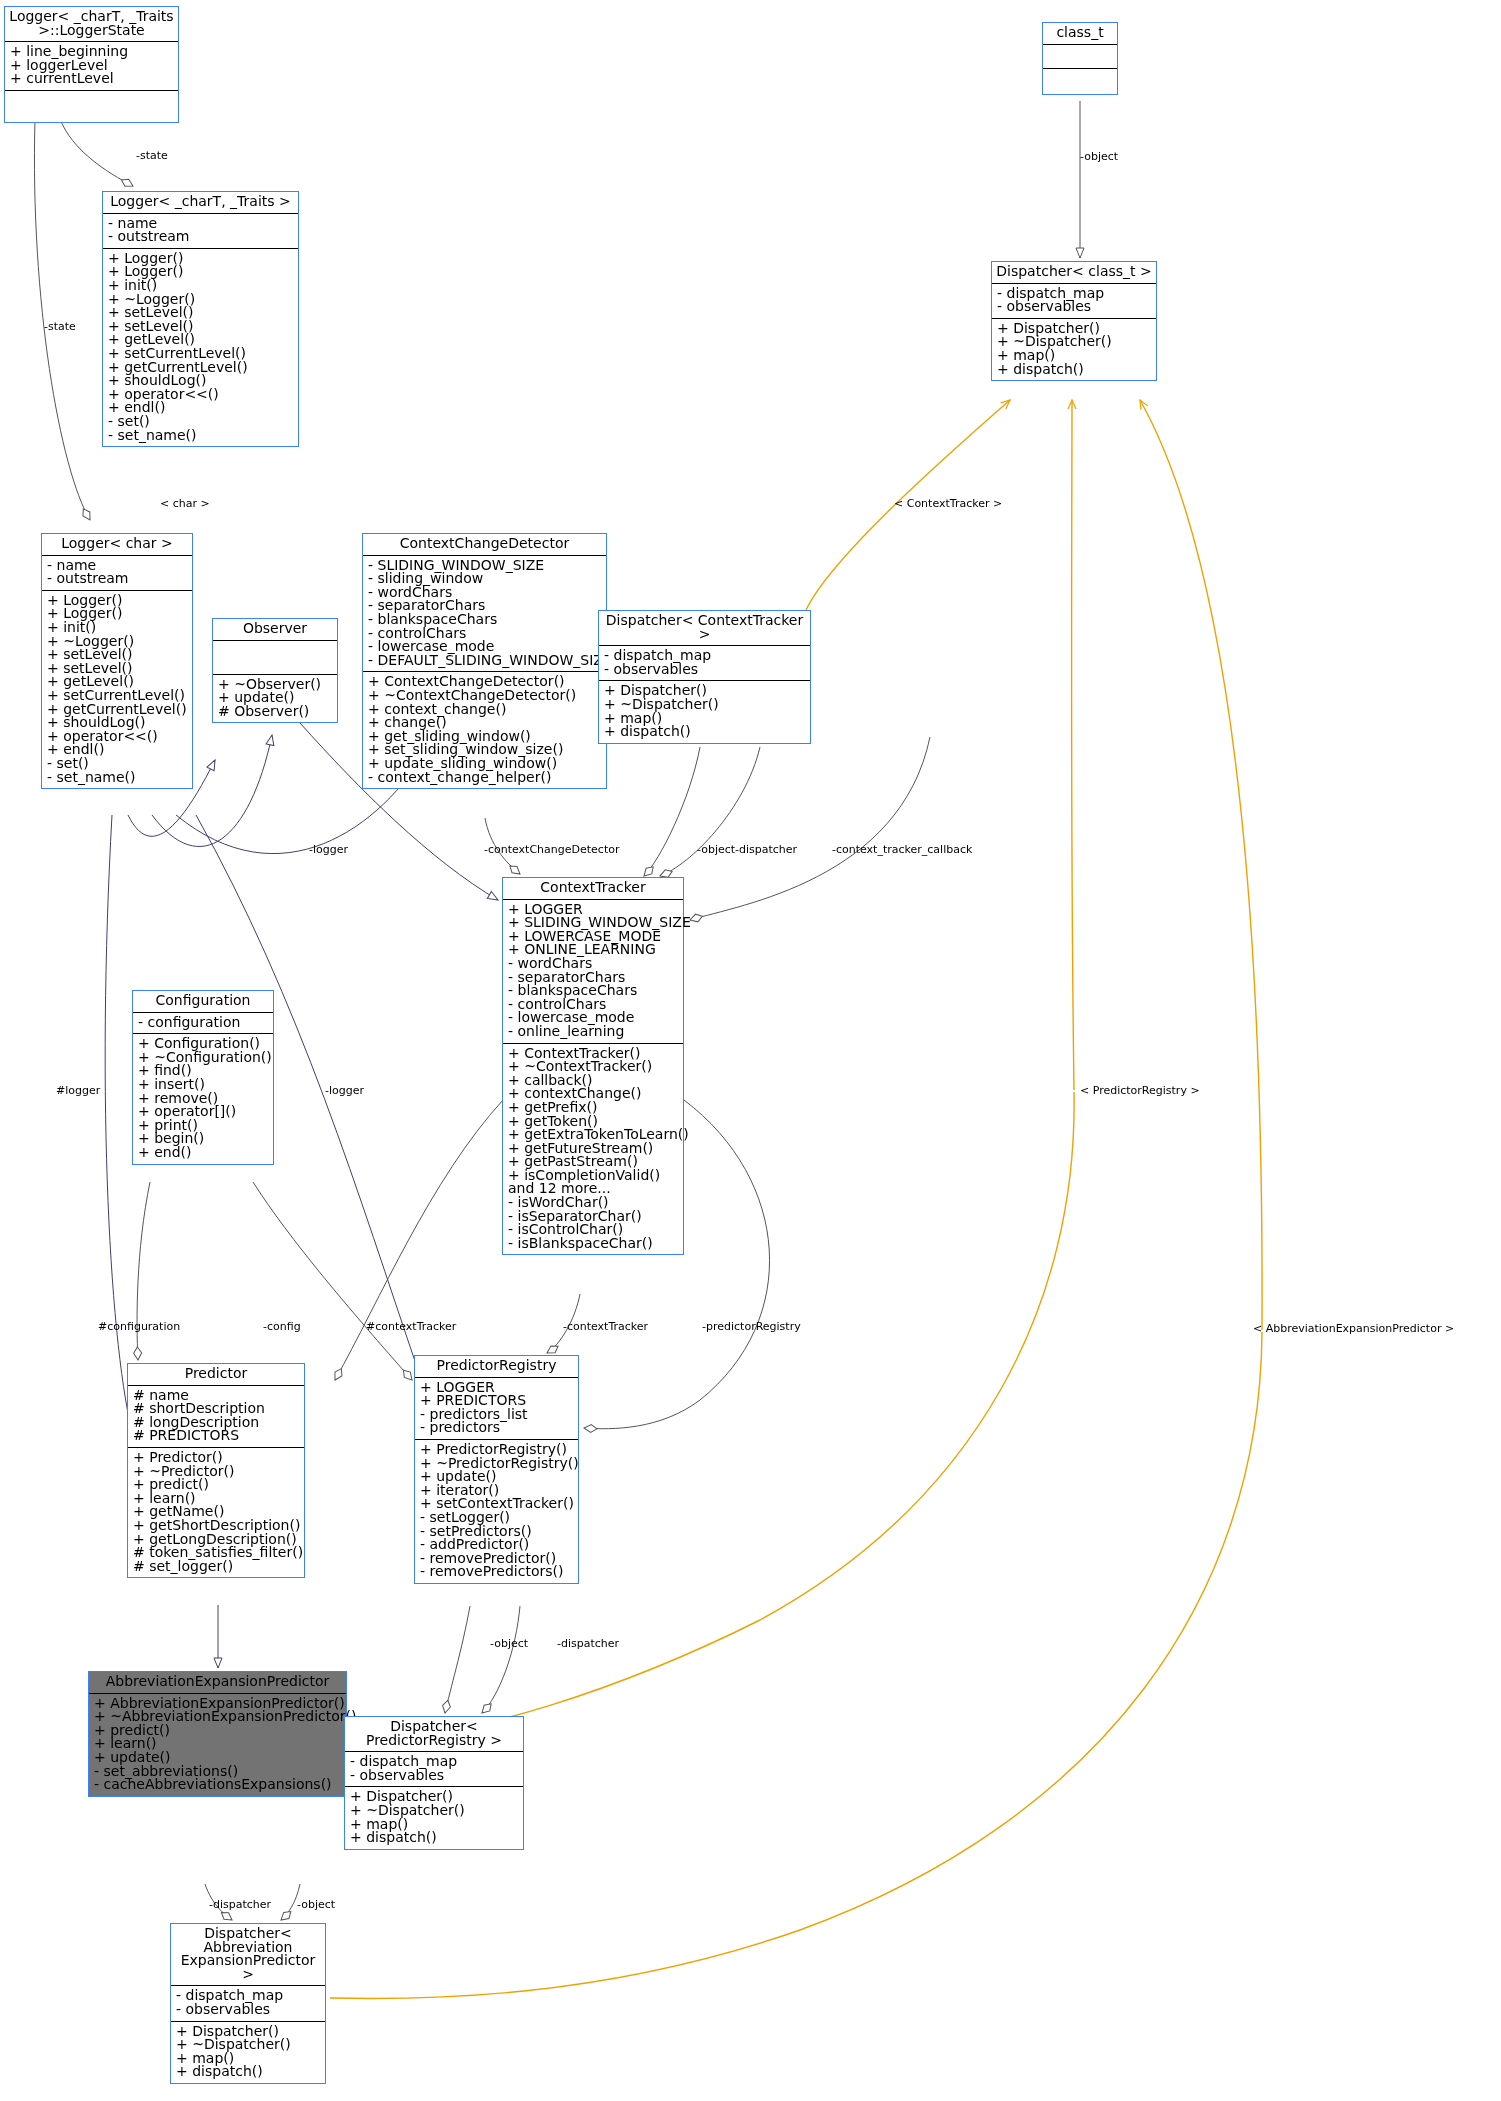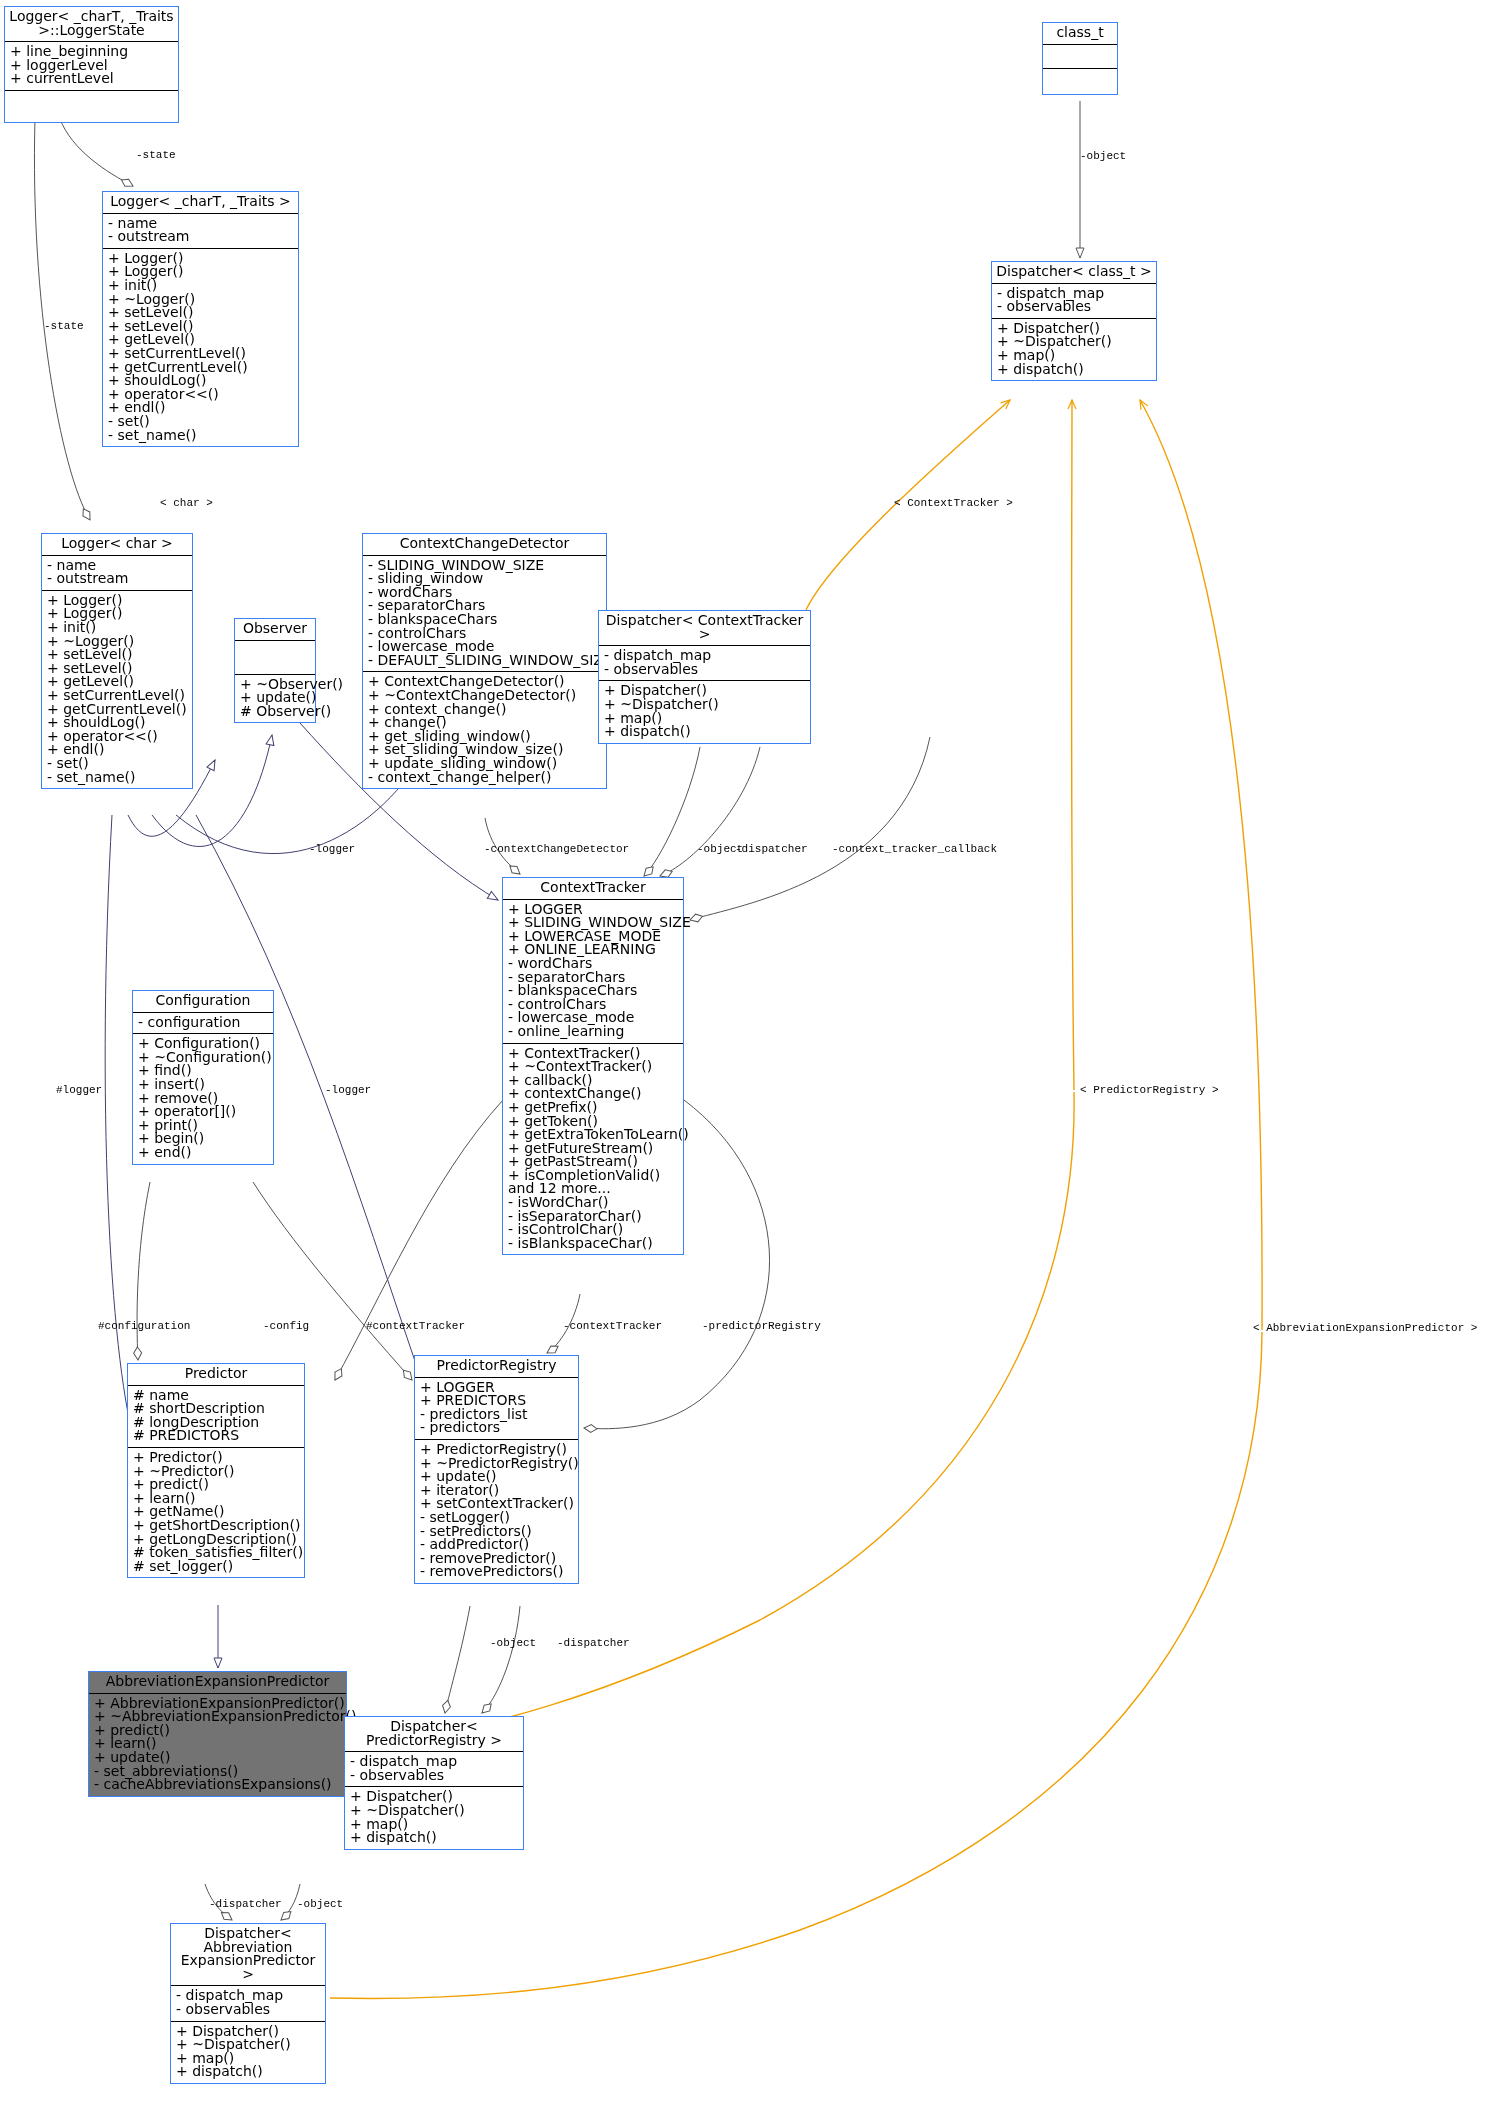--- a/index.html
+++ b/index.html
@@ -9,21 +9,21 @@
 
   .uml{position:absolute;box-sizing:border-box;border:1px solid #3b82f6;background:#fff;
        font-size:14px;line-height:13.6px;color:#000;}
   .uml.shaded{background:#737373;}
   .uml .title{text-align:center;padding:3px 4px 4px 4px;border-bottom:1px solid #000;
               white-space:pre-line;}
   .uml .attrs{padding:3px 5px 4px 5px;border-bottom:1px solid #000;}
   .uml .ops{padding:3px 5px 4px 5px;}
   .uml .row{white-space:nowrap;}
   .edgelbl{position:absolute;font-size:11px;color:#000;white-space:nowrap;
-           background:transparent;font-family:Liberation Mono, monospace;}
+           background:transparent;}
 </style>
 </head>
 <body>
 
 <div id="canvas">
 
   <svg class="edges" viewBox="0 0 1501 2101">
     <defs>
       <marker id="hollowArrow" markerWidth="14" markerHeight="14" refX="11" refY="5" orient="auto" markerUnits="userSpaceOnUse">
         <path d="M1,1 L11,5 L1,9 z" fill="#fff" stroke="#404070" stroke-width="1"></path>
@@ -194,21 +194,21 @@
       <div class="row">+ ~ContextChangeDetector()</div>
       <div class="row">+ context_change()</div>
       <div class="row">+ change()</div>
       <div class="row">+ get_sliding_window()</div>
       <div class="row">+ set_sliding_window_size()</div>
       <div class="row">+ update_sliding_window()</div>
       <div class="row">- context_change_helper()</div>
     </div>
   </div>
 
-  <div class="uml" style="left:234px;top:618px;width:82px;">
+  <div class="uml" style="left:212px;top:618px;width:126px;">
     <div class="title">Observer</div>
     <div class="attrs" style="height:26px;"></div>
     <div class="ops">
       <div class="row">+ ~Observer()</div>
       <div class="row">+ update()</div>
       <div class="row"># Observer()</div>
     </div>
   </div>
 
   <div class="uml" style="left:598px;top:610px;width:213px;">

